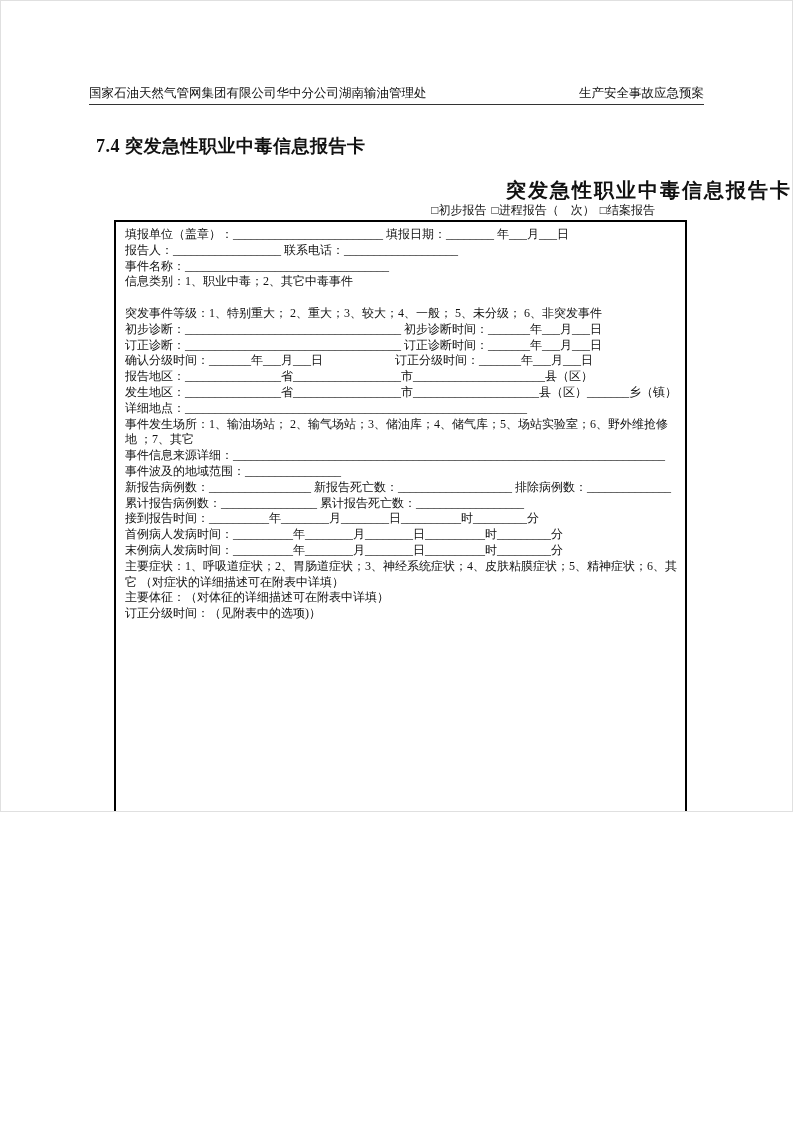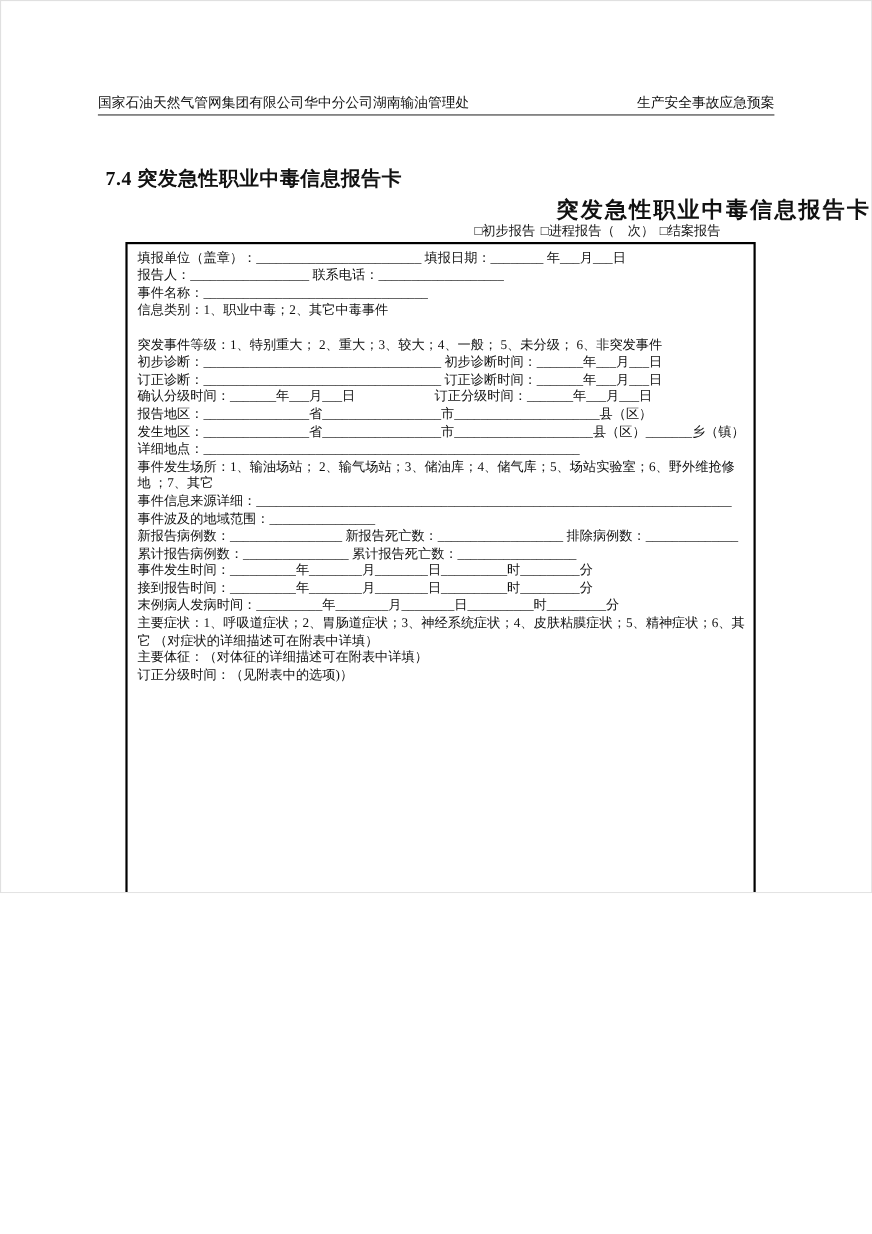--- a/index.html
+++ b/index.html
@@ -26,21 +26,20 @@
     padding-bottom: 3px;
     border-bottom: 1.5px solid #333333;
   }
   .section-heading {
     position: absolute;
     left: 95px;
     top: 133px;
     font-size: 18px;
     font-weight: bold;
     letter-spacing: 0.5px;
-    margin-top: 16px;
   }
   .form-title {
     position: absolute;
     left: 0;
     top: 176px;
     width: 100%;
     text-align: right;
     font-size: 20px;
     font-weight: bold;
     letter-spacing: 2px;
@@ -112,22 +111,22 @@
       <div class="form-line">订正诊断：____________________________________ 订正诊断时间：_______年___月___日</div>
       <div class="form-line">确认分级时间：_______年___月___日　　　　　　订正分级时间：_______年___月___日</div>
       <div class="form-line">报告地区：________________省__________________市______________________县（区）</div>
       <div class="form-line">发生地区：________________省__________________市_____________________县（区）_______乡（镇）</div>
       <div class="form-line">详细地点：_________________________________________________________</div>
       <div class="form-line">事件发生场所：1、输油场站； 2、输气场站；3、储油库；4、储气库；5、场站实验室；6、野外维抢修地 ；7、其它</div>
       <div class="form-line">事件信息来源详细：________________________________________________________________________</div>
       <div class="form-line">事件波及的地域范围：________________</div>
       <div class="form-line">新报告病例数：_________________ 新报告死亡数：___________________ 排除病例数：______________</div>
       <div class="form-line">累计报告病例数：________________ 累计报告死亡数：__________________</div>
-      <div class="form-line">事件发生时间：__________年________月________日__________时_________分</div>
       <div class="form-line">接到报告时间：__________年________月________日__________时_________分</div>
+      <div class="form-line">首例病人发病时间：__________年________月________日__________时_________分</div>
       <div class="form-line">末例病人发病时间：__________年________月________日__________时_________分</div>
       <div class="form-line">主要症状：1、呼吸道症状；2、胃肠道症状；3、神经系统症状；4、皮肤粘膜症状；5、精神症状；6、其它 （对症状的详细描述可在附表中详填）</div>
       <div class="form-line">主要体征：（对体征的详细描述可在附表中详填）</div>
       <div class="form-line">订正分级时间：（见附表中的选项)）</div>
     </div>
 
   <div class="doc-note">注：请在相应选项处划“〇”</div>
 
   <div class="page-number">133</div>
 

